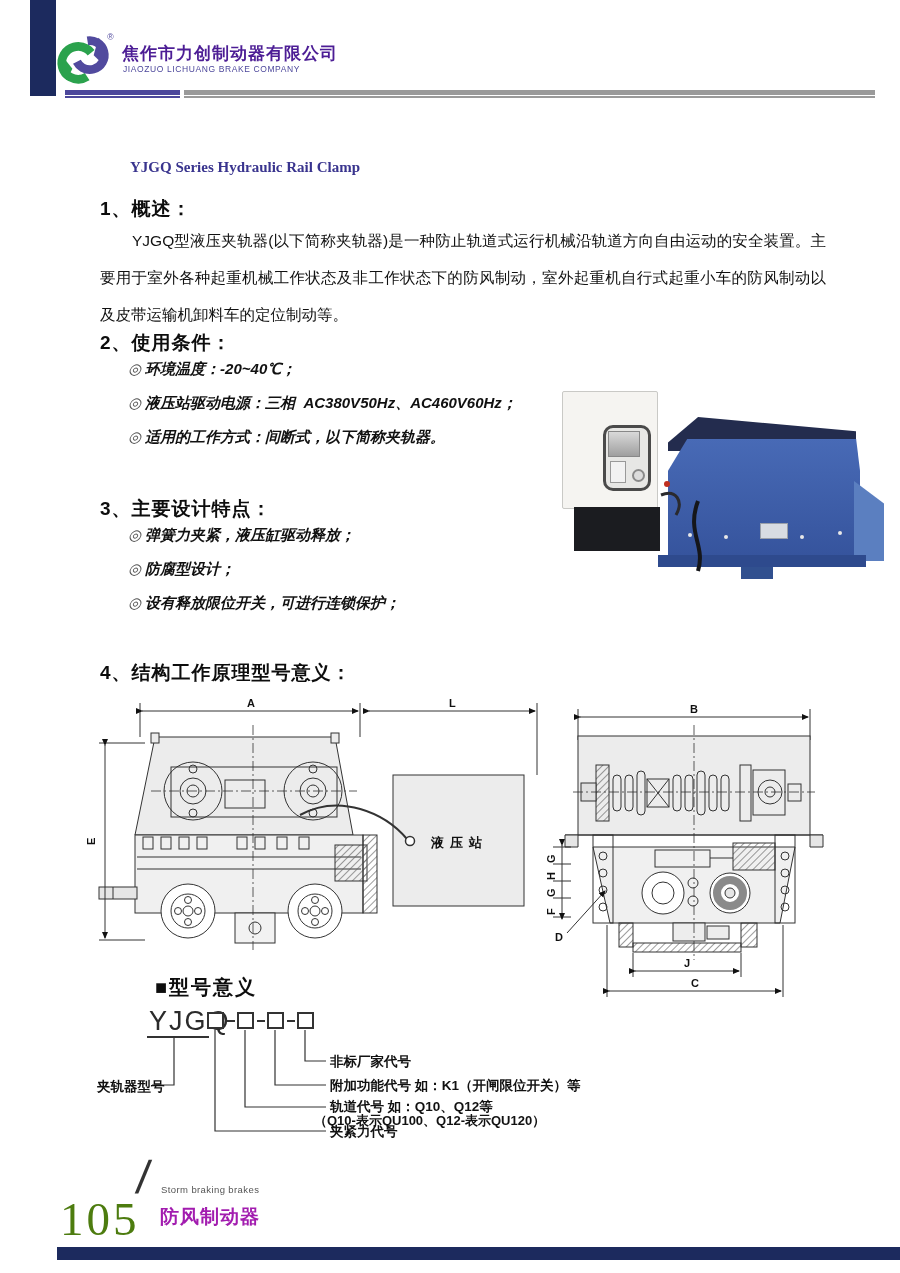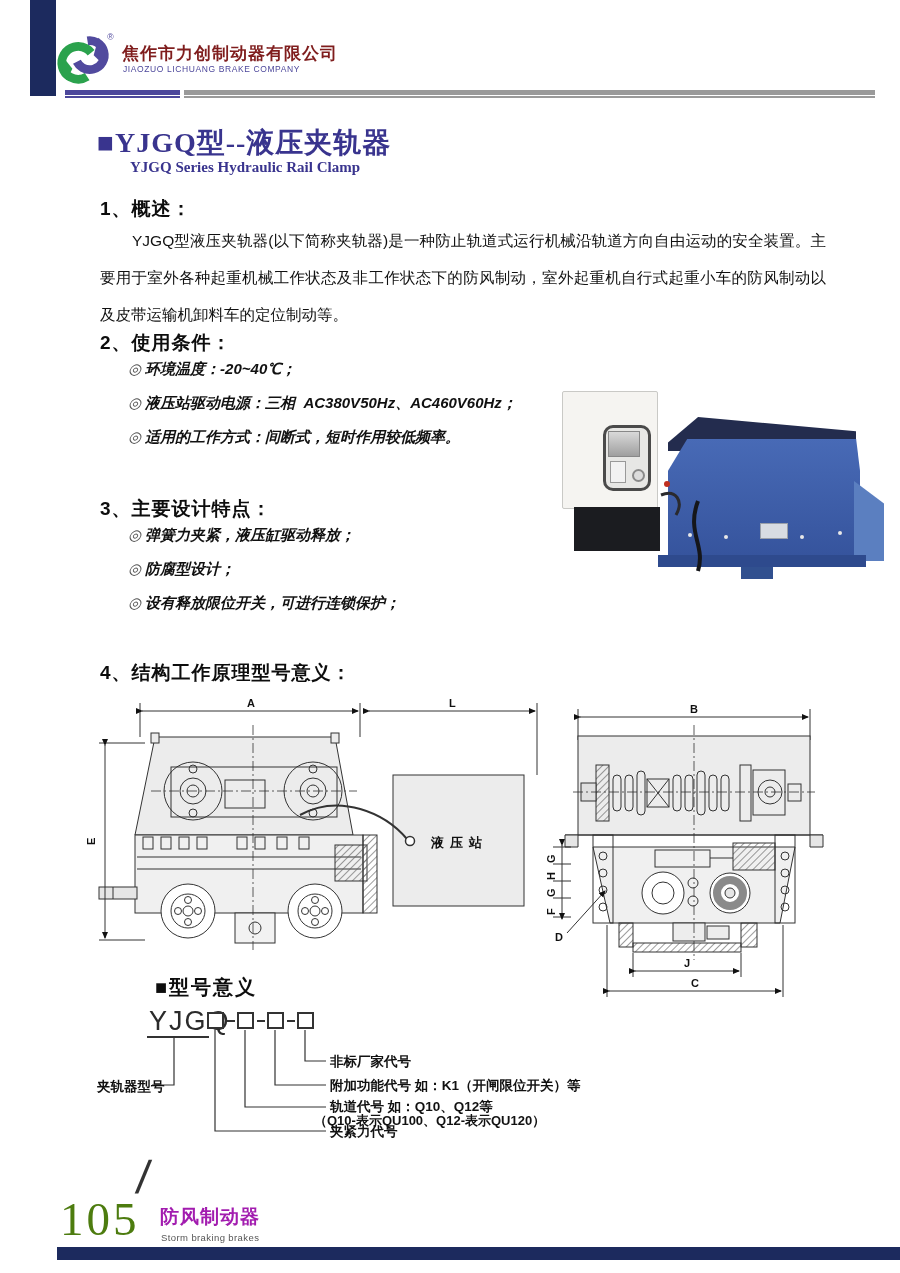--- a/index.html
+++ b/index.html
@@ -5,21 +5,21 @@
   html,body{margin:0;padding:0;background:#ffffff;}
   .page{position:relative;width:900px;height:1273px;background:#fff;overflow:hidden;
         font-family:"Liberation Sans",sans-serif;color:#1a1a1a;}
 
   
   .stripe-tl{position:absolute;left:30px;top:0;width:26px;height:96px;background:#1c2a5e;}
   .bar-bottom{position:absolute;left:57px;top:1247px;width:843px;height:13px;background:#1c2a5e;}
 
   
   .logo{position:absolute;left:53px;top:30px;width:62px;height:58px;}
-  .company-cn{position:absolute;left:122px;top:42px;font-size:17px;font-weight:bold;color:#7f1d1d;letter-spacing:1px;}
+  .company-cn{position:absolute;left:122px;top:42px;font-size:17px;font-weight:bold;color:#4c1d95;letter-spacing:1px;}
   .company-en{position:absolute;left:123px;top:64px;font-size:8.5px;color:#4c479b;letter-spacing:.6px;}
   .rule-left{position:absolute;left:65px;top:90px;width:115px;height:8px;border-top:5px solid #4c479b;border-bottom:2px solid #4c479b;box-sizing:border-box;}
   .rule-right{position:absolute;left:184px;top:90px;width:691px;height:8px;border-top:5px solid #9a9a9a;border-bottom:2px solid #9a9a9a;box-sizing:border-box;}
 
   
   .doc-title{position:absolute;left:97px;top:124px;font-family:"Liberation Serif",serif;font-size:28px;font-weight:bold;color:#39348e;letter-spacing:1px;}
   .doc-subtitle{position:absolute;left:130px;top:159px;font-family:"Liberation Serif",serif;font-size:15px;font-weight:bold;color:#39348e;}
 
   
   .sec-h{position:absolute;font-size:19px;font-weight:bold;color:#0d0d0d;letter-spacing:1px;}
@@ -59,52 +59,51 @@
   .model-underline{position:absolute;left:147px;top:1036px;width:62px;height:2px;background:#333;}
   .mbox{position:absolute;top:1012px;width:17px;height:17px;border:2px solid #333;box-sizing:border-box;background:#fff;}
   .mdash{position:absolute;top:1020px;width:8px;height:2px;background:#333;}
   .mlabel{position:absolute;font-size:13.5px;color:#111;font-weight:600;white-space:nowrap;}
   .mlabel.small{font-size:13px;font-weight:600;}
 
   
   .page-no{position:absolute;left:60px;top:1192px;font-family:Liberation Serif, serif;font-size:47px;color:#4d7c0f;letter-spacing:3px;}
   .page-slash{position:absolute;left:137px;top:1150px;font-size:46px;font-weight:200;color:#333;transform:skewX(-8deg);}
   .footer-cn{position:absolute;left:160px;top:1160px;font-size:19px;font-weight:bold;color:#a21caf;letter-spacing:1px;margin-top:44px;}
-  .footer-en{position:absolute;left:161px;top:1184px;font-size:9.5px;color:#555;letter-spacing:.4px;margin-top:48px;}
+  .footer-en{position:absolute;left:161px;top:1184px;font-size:9.5px;color:#555;letter-spacing:.4px;}
 </style>
 </head>
 <body>
 
 <div class="page">
 
   <div class="stripe-tl"></div>
 
   <svg class="logo" viewBox="0 0 64 60">
     <circle cx="26" cy="34" r="17" fill="none" stroke="#2ba24d" stroke-width="9" stroke-dasharray="78 30" stroke-dashoffset="-8" transform="rotate(30 26 34)"></circle>
     <circle cx="38" cy="26" r="15" fill="none" stroke="#514a9e" stroke-width="9" stroke-dasharray="66 28" stroke-dashoffset="-60" transform="rotate(30 38 26)"></circle>
     <path d="M47,8 C54,14 56,26 50,34 L42,26 Z" fill="#514a9e"></path>
     <path d="M14,52 C8,46 8,36 12,30 L20,40 Z" fill="#2ba24d"></path>
     <text x="56" y="10" font-size="9" fill="#514a9e">®</text>
   </svg>
   <div class="company-cn">焦作市力创制动器有限公司</div>
   <div class="company-en">JIAOZUO LICHUANG BRAKE COMPANY</div>
   <div class="rule-left"></div>
   <div class="rule-right"></div>
 
-  <div class="doc-title">■YJGQ型--液压夹轨器</div>
   <div class="doc-subtitle">YJGQ Series Hydraulic Rail Clamp</div>
 
   <div class="sec-h" style="left:100px;top:196px;">1、概述：</div>
   <div class="para">YJGQ型液压夹轨器(以下简称夹轨器)是一种防止轨道式运行机械沿轨道方向自由运动的安全装置。主要用于室外各种起重机械工作状态及非工作状态下的防风制动，室外起重机自行式起重小车的防风制动以及皮带运输机卸料车的定位制动等。</div>
 
   <div class="sec-h" style="left:100px;top:330px;">2、使用条件：</div>
   <ul class="blist" style="left:128px;top:360px;">
     <li><span class="bullet">◎</span><span>环境温度：-20~40℃；</span></li>
     <li><span class="bullet">◎</span><span>液压站驱动电源：三相  AC380V50Hz、AC460V60Hz；</span></li>
-    <li><span class="bullet">◎</span><span>适用的工作方式：间断式，短时作用较低频率。</span></li>
+    <li><span class="bullet">◎</span><span>适用的工作方式：间断式，以下简称夹轨器。</span></li>
   </ul>
 
   <div class="photo">
     <div class="ph-roof"></div>
     <div class="ph-body"></div>
     <div class="ph-side"></div>
     <div class="ph-base"></div>
     <div class="ph-foot"></div>
     <div class="ph-white"></div>
     <div class="ph-window"></div>

